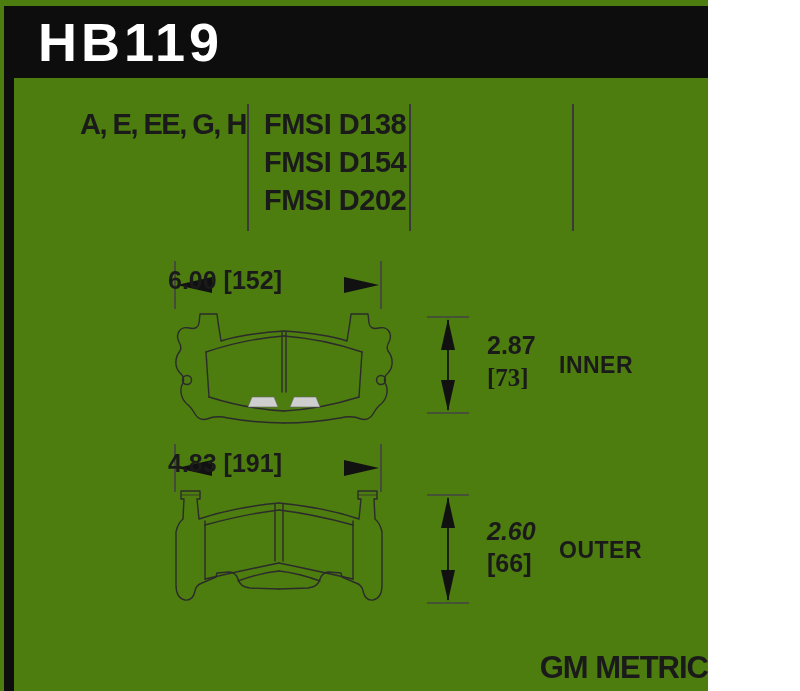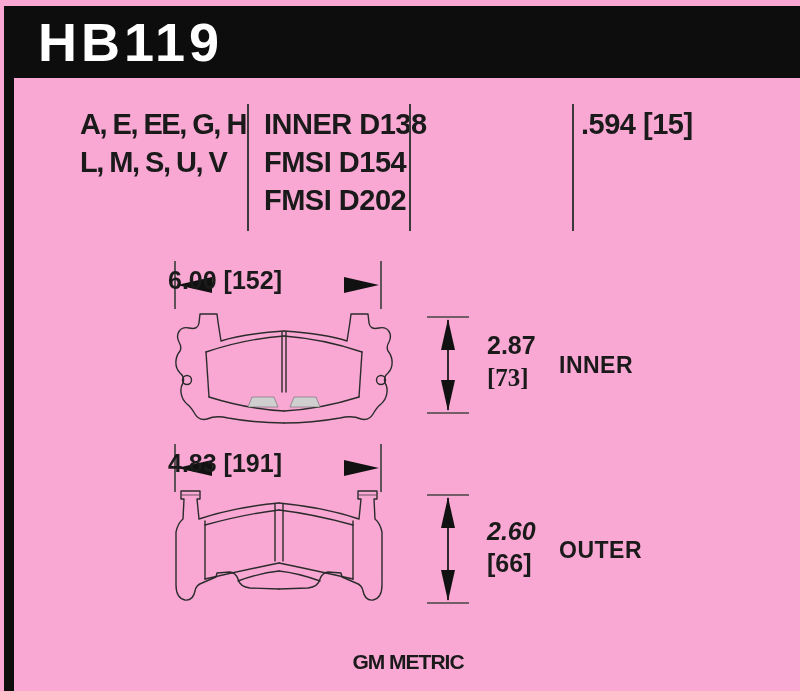--- a/index.html
+++ b/index.html
@@ -1,68 +1,66 @@
 <!DOCTYPE html>
 <html><head>
 <meta charset="utf-8">
 <style>
   html,body{margin:0;padding:0;background:#ffffff;}
-  .page{position:relative;width:800px;height:691px;background:#f9a8d4;overflow:hidden;
+  .page{position:relative;width:708px;height:691px;background:#4d7c0f;overflow:hidden;
         font-family:"Liberation Sans",sans-serif;color:#1a1a1a;}
   
   .banner{position:absolute;left:4px;top:6px;width:796px;height:72px;background:#0d0d0d;
           display:flex;align-items:center;}
   .banner-text{color:#ffffff;font-weight:bold;font-size:54px;letter-spacing:4px;
                padding-left:34px;line-height:1;}
   .left-strip{position:absolute;left:4px;top:78px;width:10px;height:613px;background:#0d0d0d;}
   
   .col{position:absolute;top:105px;font-size:29px;font-weight:bold;line-height:38px;white-space:nowrap;}
   .col-compounds{left:80px;letter-spacing:-1.5px;}
   .col-fmsi{left:264px;letter-spacing:-0.5px;}
   .col-thickness{left:581px;letter-spacing:-0.5px;}
   .vdiv{position:absolute;top:104px;width:2px;height:127px;background:#3a3a3a;}
   .vdiv1{left:247px;} .vdiv2{left:409px;} .vdiv3{left:572px;}
   
   .dim-text{position:absolute;font-weight:bold;font-size:25px;line-height:1.15;white-space:nowrap;}
   .dim-center{width:220px;text-align:left;}
   .side-label{position:absolute;font-weight:bold;font-size:23px;letter-spacing:0.5px;white-space:nowrap;}
   
-  .footer{position:absolute;left:108px;top:650px;width:600px;text-align:center;
-          font-size:21px;font-weight:bold;letter-spacing:-1px;}
+  .footer{position:absolute;left:108px;top:650px;width:600px;text-align:right;
+          font-size:31px;font-weight:bold;letter-spacing:-1px;}
   svg{position:absolute;display:block;}
   .drawing path,.drawing line,.drawing circle{fill:none;stroke:#2b2b2b;stroke-width:1.4;
           stroke-linejoin:round;stroke-linecap:round;}
   .drawing .chamfer{fill:#cfcfcf;stroke:#666;stroke-width:0.6;}
   .dimsvg line{stroke:#444;stroke-width:1.7;}
   .dimsvg .shaft{stroke:#111;stroke-width:1.7;}
   .dimsvg polygon{fill:#111;stroke:none;}
 </style>
 </head>
 <body>
 
 <div class="page">
 
   <div class="banner">
     <div class="banner-text">HB119</div>
   </div>
   <div class="left-strip"></div>
 
   <div class="col col-compounds">
     <div>A, E, EE, G, H</div>
-    <div>L, M, S, U, V</div>
   </div>
   <div class="vdiv vdiv1"></div>
   <div class="col col-fmsi">
-    <div>INNER D138</div>
+    <div>FMSI D138</div>
     <div>FMSI D154</div>
     <div>FMSI D202</div>
   </div>
   <div class="vdiv vdiv2"></div>
   <div class="vdiv vdiv3"></div>
-  <div class="col col-thickness">.594 [15]</div>
 
   <svg class="dimsvg" style="left:168px;top:259px;" width="220" height="52" viewBox="0 0 220 52">
     <line x1="7" y1="2" x2="7" y2="50"></line>
     <line x1="213" y1="2" x2="213" y2="50"></line>
     <polygon points="9,26 44,18 44,34"></polygon>
     <polygon points="211,26 176,18 176,34"></polygon>
   </svg>
   <div class="dim-text dim-center" style="left:168px;top:266px;">6.00 [152]</div>
 
   <svg class="drawing" style="left:172px;top:310px;" width="224" height="115" viewBox="0 0 224 115">

